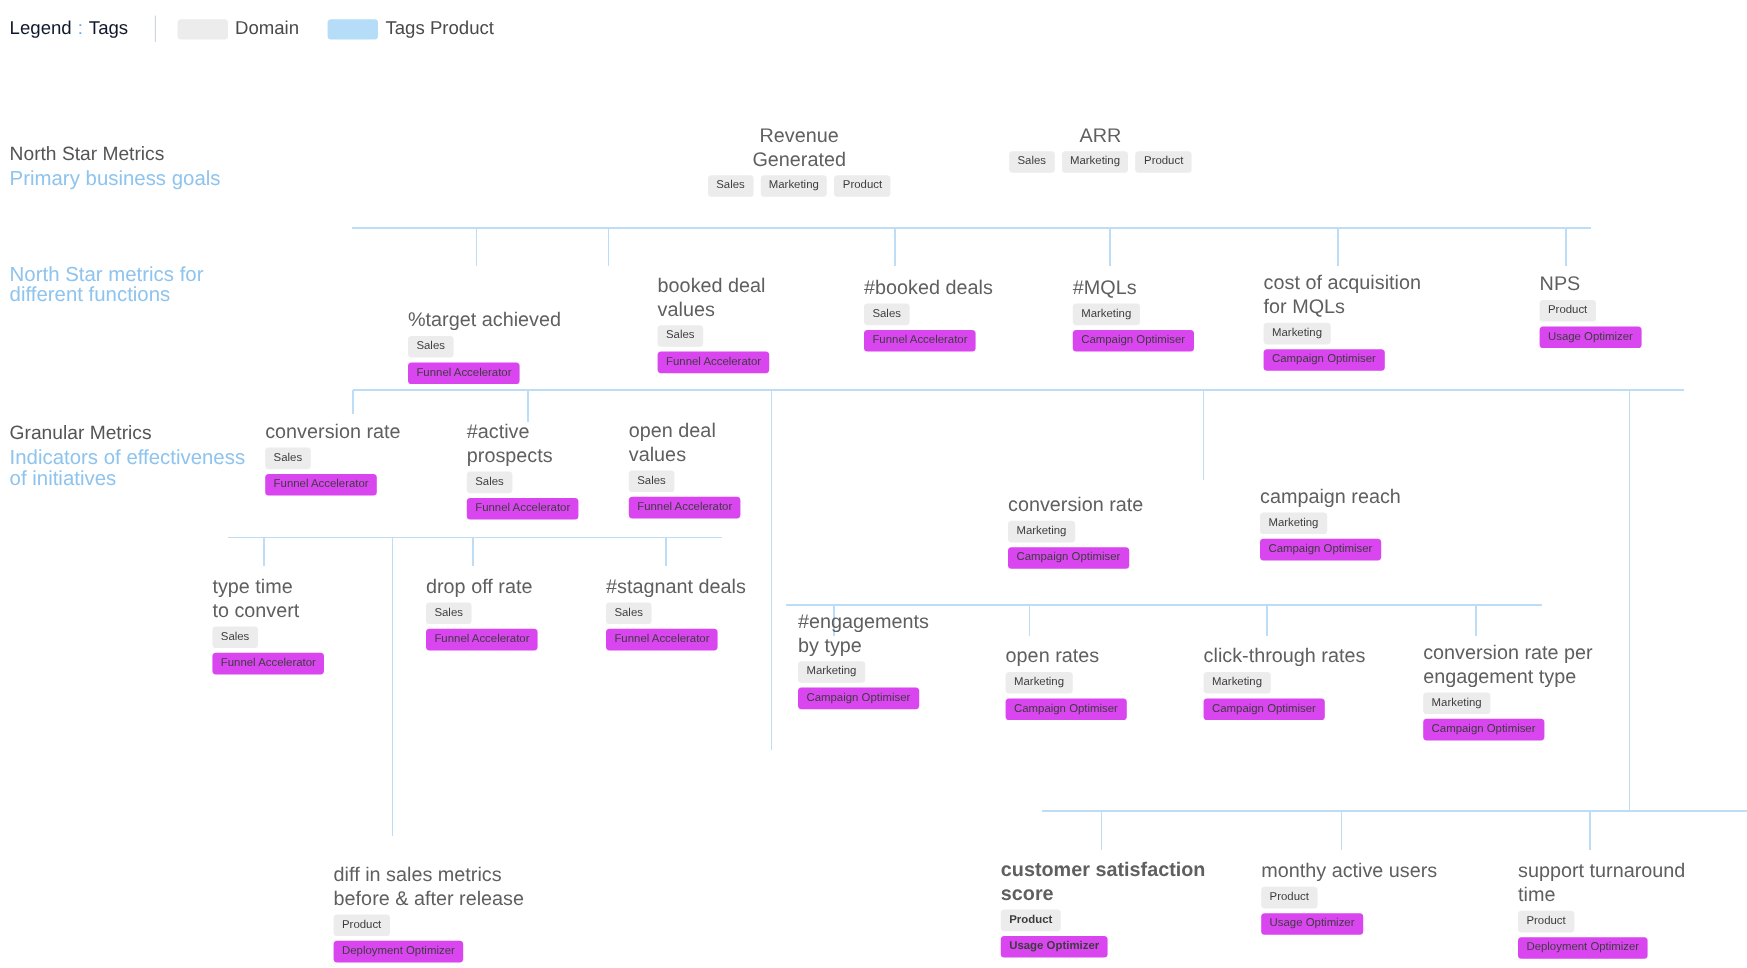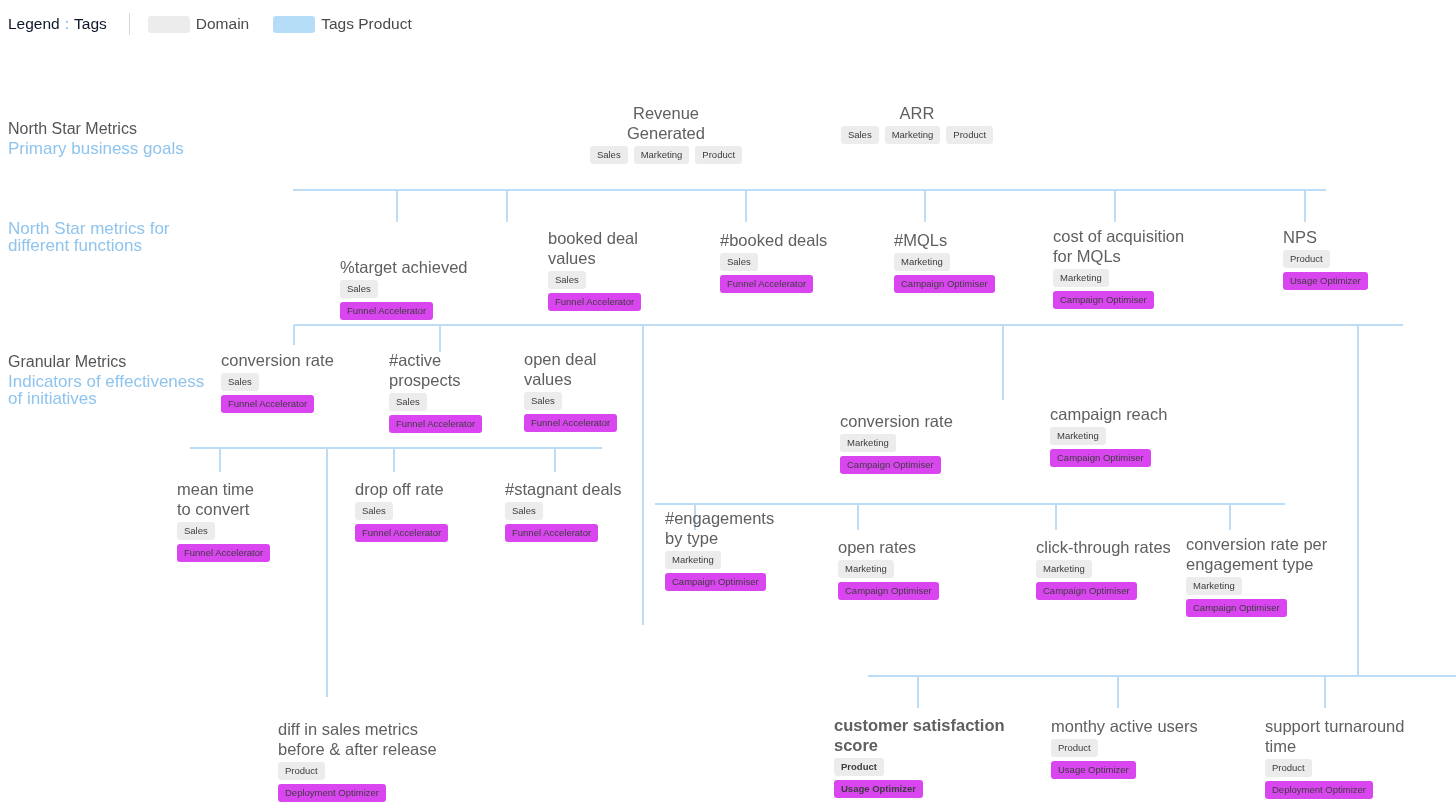--- a/index.html
+++ b/index.html
@@ -300,21 +300,21 @@
 
 <div class="node" style="left:1050px; top:404px;">
   <div class="node-title">campaign reach</div>
   <div class="chips stacked">
     <span class="chip chip-domain">Marketing</span>
     <span class="chip chip-dp">Campaign Optimiser</span>
   </div>
 </div>
 
 <div class="node" style="left:177px; top:479px;">
-  <div class="node-title">mean time
+  <div class="node-title">type time
 to convert</div>
   <div class="chips stacked">
     <span class="chip chip-domain">Sales</span>
     <span class="chip chip-dp">Funnel Accelerator</span>
   </div>
 </div>
 
 <div class="node" style="left:355px; top:479px;">
   <div class="node-title">drop off rate</div>
   <div class="chips stacked">
@@ -341,21 +341,21 @@
 </div>
 
 <div class="node" style="left:838px; top:537px;">
   <div class="node-title">open rates</div>
   <div class="chips stacked">
     <span class="chip chip-domain">Marketing</span>
     <span class="chip chip-dp">Campaign Optimiser</span>
   </div>
 </div>
 
-<div class="node" style="left:1036px; top:537px;">
+<div class="node" style="left:1003px; top:537px;">
   <div class="node-title">click-through rates</div>
   <div class="chips stacked">
     <span class="chip chip-domain">Marketing</span>
     <span class="chip chip-dp">Campaign Optimiser</span>
   </div>
 </div>
 
 <div class="node" style="left:1186px; top:534px;">
   <div class="node-title">conversion rate per
 engagement type</div>

